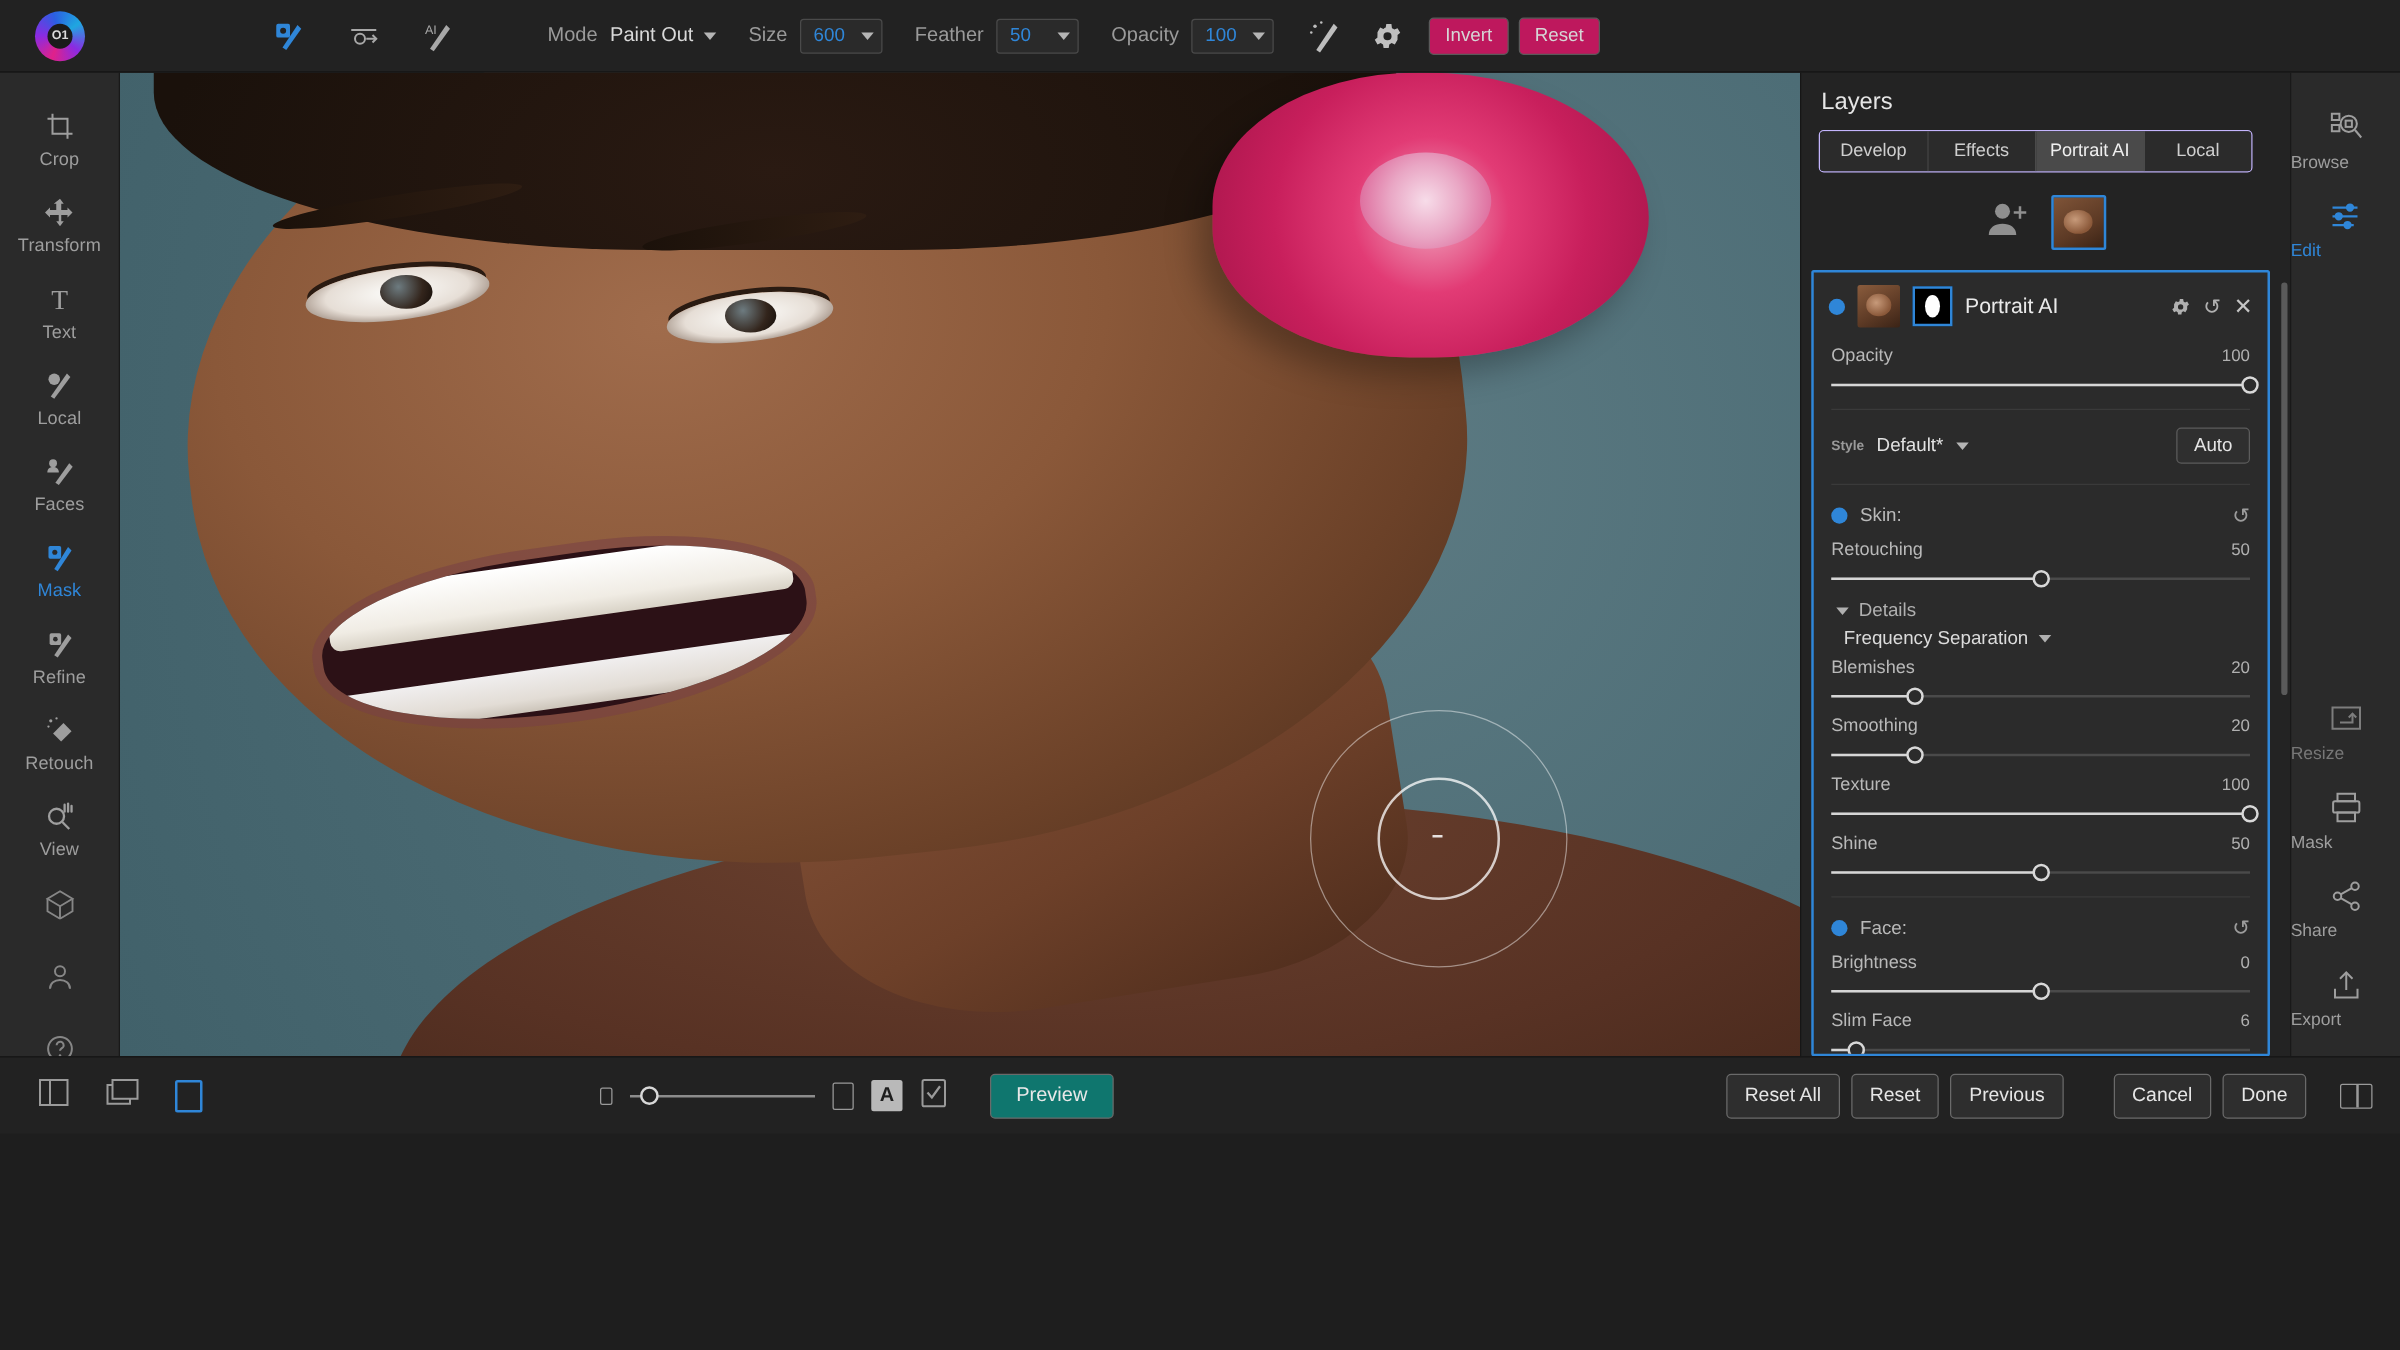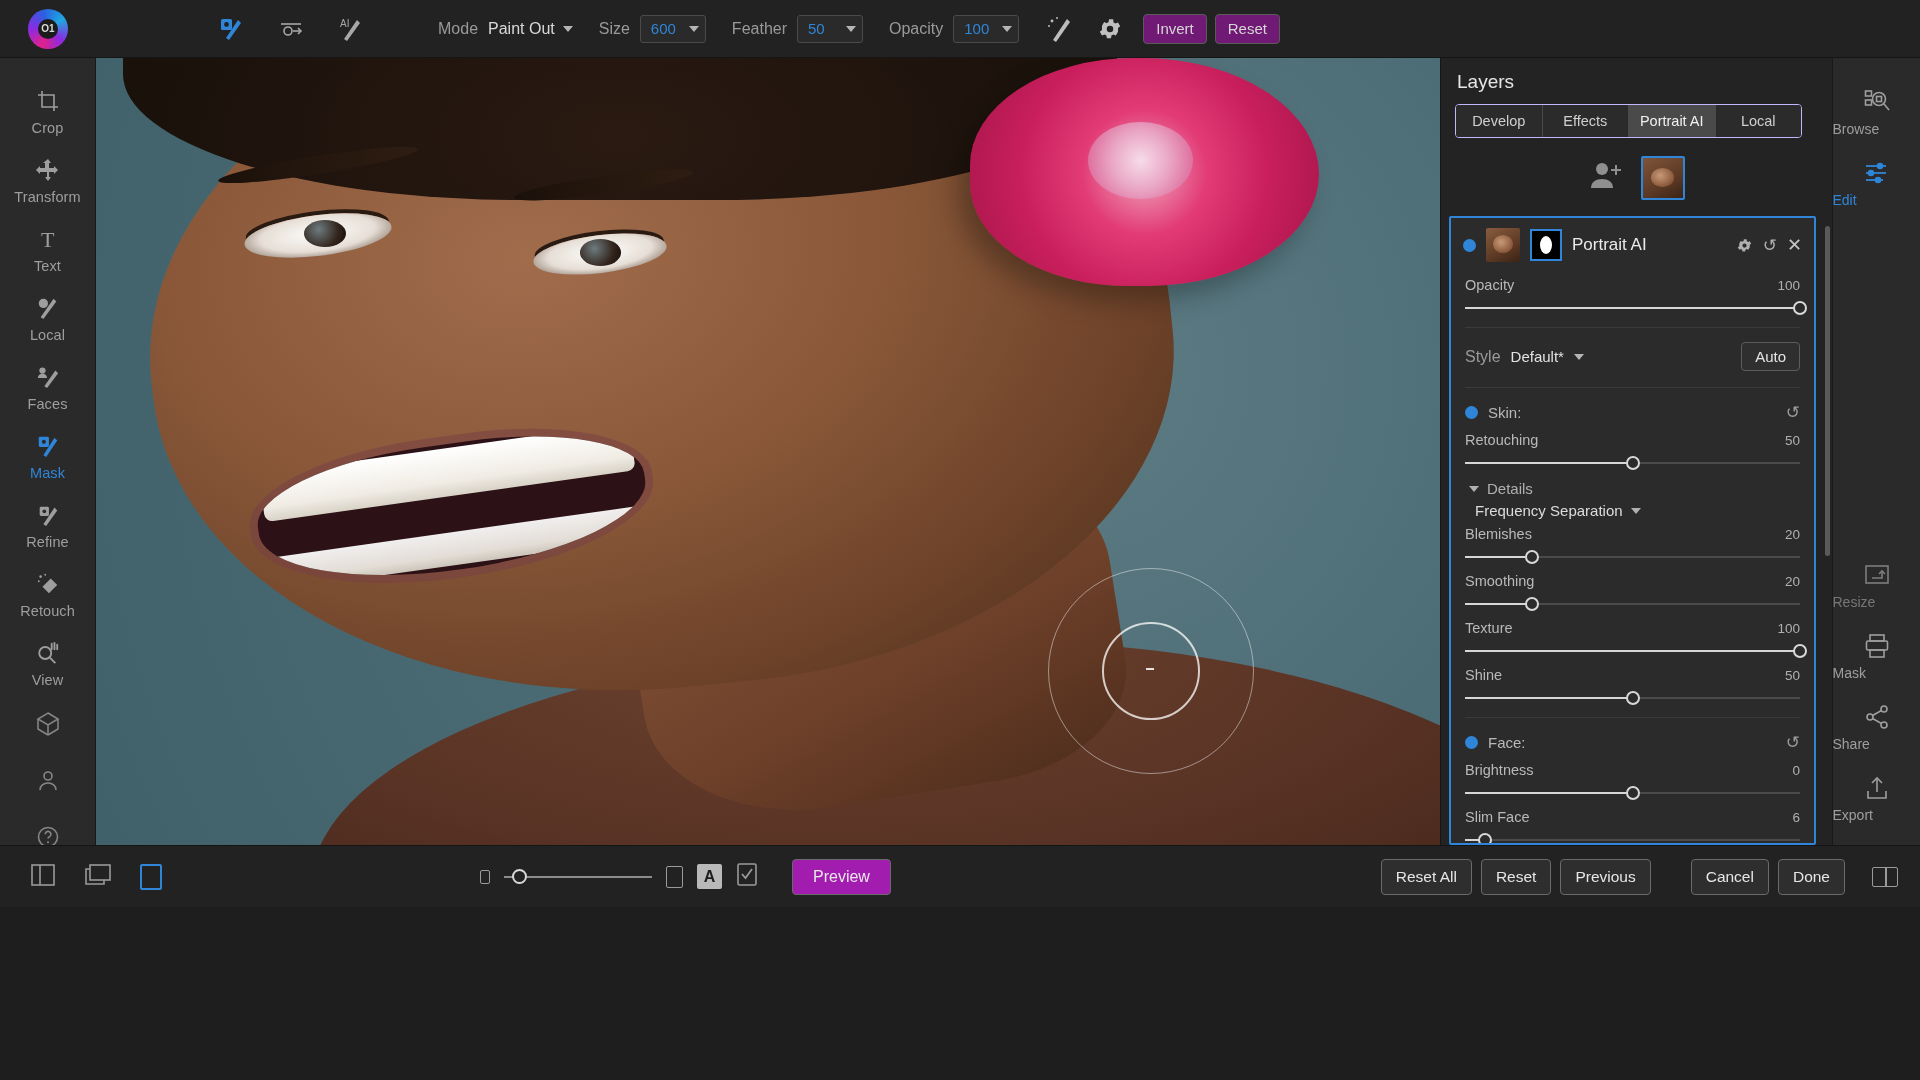--- a/index.html
+++ b/index.html
@@ -39,21 +39,21 @@
   .ctl-value { color: #d9d9d9; font-size: 16px; margin-right: 8px; white-space: nowrap; }
   .caret { width: 0; height: 0; border-left: 5px solid transparent; border-right: 5px solid transparent;
            border-top: 6px solid #b5b5b5; display: inline-block; }
   .numbox {
     display: flex; align-items: center; justify-content: space-between;
     border: 1px solid #4a4a4a; border-radius: 3px; background: #2a2a2a;
     height: 28px; padding: 0 6px 0 10px; min-width: 66px;
   }
   .numbox .num { color: #2f86d8; font-size: 15px; margin-right: 8px; }
   .tb-btn {
-    border: 1px solid #5a5a5a; border-radius: 4px; background: #701a75;
+    border: 1px solid #5a5a5a; border-radius: 4px; background: #be185d;
     color: #d6d6d6; font-size: 15px; height: 30px; padding: 0 12px;
     display: flex; align-items: center; cursor: pointer; margin-left: 8px;
   }
   .gear-btn { margin-left: 18px; margin-right: 12px; cursor: pointer; display:flex; align-items:center;}
 
   
   .middle { flex: 1; display: flex; min-height: 0; position: relative; }
 
   
   .leftrail {
@@ -188,21 +188,21 @@
   .prow-label { display: flex; justify-content: space-between; align-items: baseline; font-size: 14.5px; color: #b9b9b9; }
   .prow-val { color: #b0b0b0; font-size: 13.5px; }
   .slider { position: relative; height: 22px; margin-top: 4px; }
   .track { position: absolute; top: 10px; left: 0; right: 0; height: 2px; background: #4a4a4a; }
   .fill { position: absolute; top: 10px; left: 0; height: 2px; background: #d6d6d6; }
   .knob { position: absolute; top: 4px; width: 14px; height: 14px; border-radius: 50%;
     border: 2px solid #d8d8d8; background: #2b2b2b; transform: translateX(-7px); cursor: pointer; }
   .divider { height: 1px; background: #3a3a3a; margin: 8px 14px 6px 14px; }
 
   .style-row { display: flex; align-items: center; padding: 8px 14px 8px 14px; gap: 10px; }
-  .style-lbl { color: #9a9a9a; font-size: 16px; }
+  .style-lbl { color: #9a9a9a; font-size: 11px; font-weight: bold; }
   .style-val { color: #e2e2e2; font-size: 15px; }
   .auto-btn { margin-left: auto; border: 1px solid #5c5c5c; border-radius: 4px; background: #2f2f2f;
     color: #e4e4e4; font-size: 15px; padding: 5px 13px; cursor: pointer; }
 
   .section-head { display: flex; align-items: center; gap: 10px; padding: 8px 14px 4px 14px; }
   .section-head .sname { font-size: 15px; color: #b9b9b9; flex: 1; }
   .reset-ico { color: #9c9c9c; cursor: pointer; display: flex; }
 
   .collapse-row { display: flex; align-items: center; gap: 8px; padding: 6px 14px 2px 18px; color: #b0b0b0; font-size: 15px; cursor: pointer; }
   .chev { width: 0; height: 0; border-left: 5px solid transparent; border-right: 5px solid transparent; border-top: 6px solid #b0b0b0; }
@@ -224,21 +224,21 @@
     border-top: 1px solid #151515; position: relative; }
   .bb-left { display: flex; align-items: center; gap: 28px; padding-left: 30px; }
   .bb-center { position: absolute; left: 480px; display: flex; align-items: center; gap: 14px; }
   .zoom-track { width: 148px; height: 2px; background: #8c8c8c; position: relative; }
   .zoom-knob { position: absolute; left: 8px; top: -7px; width: 15px; height: 15px; border-radius: 50%;
     border: 2px solid #d8d8d8; background: #222; }
   .sq-btn { border: 1.6px solid #9a9a9a; width: 17px; height: 22px; border-radius: 2px; cursor: pointer; }
   .sq-btn.small { width: 10px; height: 14px; }
   .a-btn { width: 25px; height: 25px; background: #b9b9b9; color: #1d1d1d; font-size: 16px;
     display: flex; align-items: center; justify-content: center; border-radius: 2px; cursor: pointer; font-weight: 600;}
-  .preview-btn { border: 1px solid #6a6a6a; border-radius: 4px; background: #a21caf; color: #e8e8e8;
+  .preview-btn { border: 1px solid #6a6a6a; border-radius: 4px; background: #0f766e; color: #e8e8e8;
     font-size: 16px; padding: 8px 20px; cursor: pointer; margin-left: 20px; }
   .bb-right { margin-left: auto; display: flex; align-items: center; gap: 9px; padding-right: 22px; }
   .bb-btn { border: 1px solid #6a6a6a; border-radius: 4px; background: #2e2e2e; color: #e6e6e6;
     font-size: 15.5px; padding: 8px 14px; cursor: pointer; }
   .bb-gap { width: 22px; }
   .panel-toggle { border: 1.6px solid #9a9a9a; width: 26px; height: 20px; border-radius: 2px;
     position: relative; cursor: pointer; margin-left: 18px; }
   .panel-toggle::after { content:''; position: absolute; left: 50%; top: 0; bottom: 0; width: 1.6px; background: #9a9a9a; }
   .blue-sq { border: 2px solid #2f86d8; width: 22px; height: 26px; border-radius: 2px; cursor: pointer; }
 </style>

